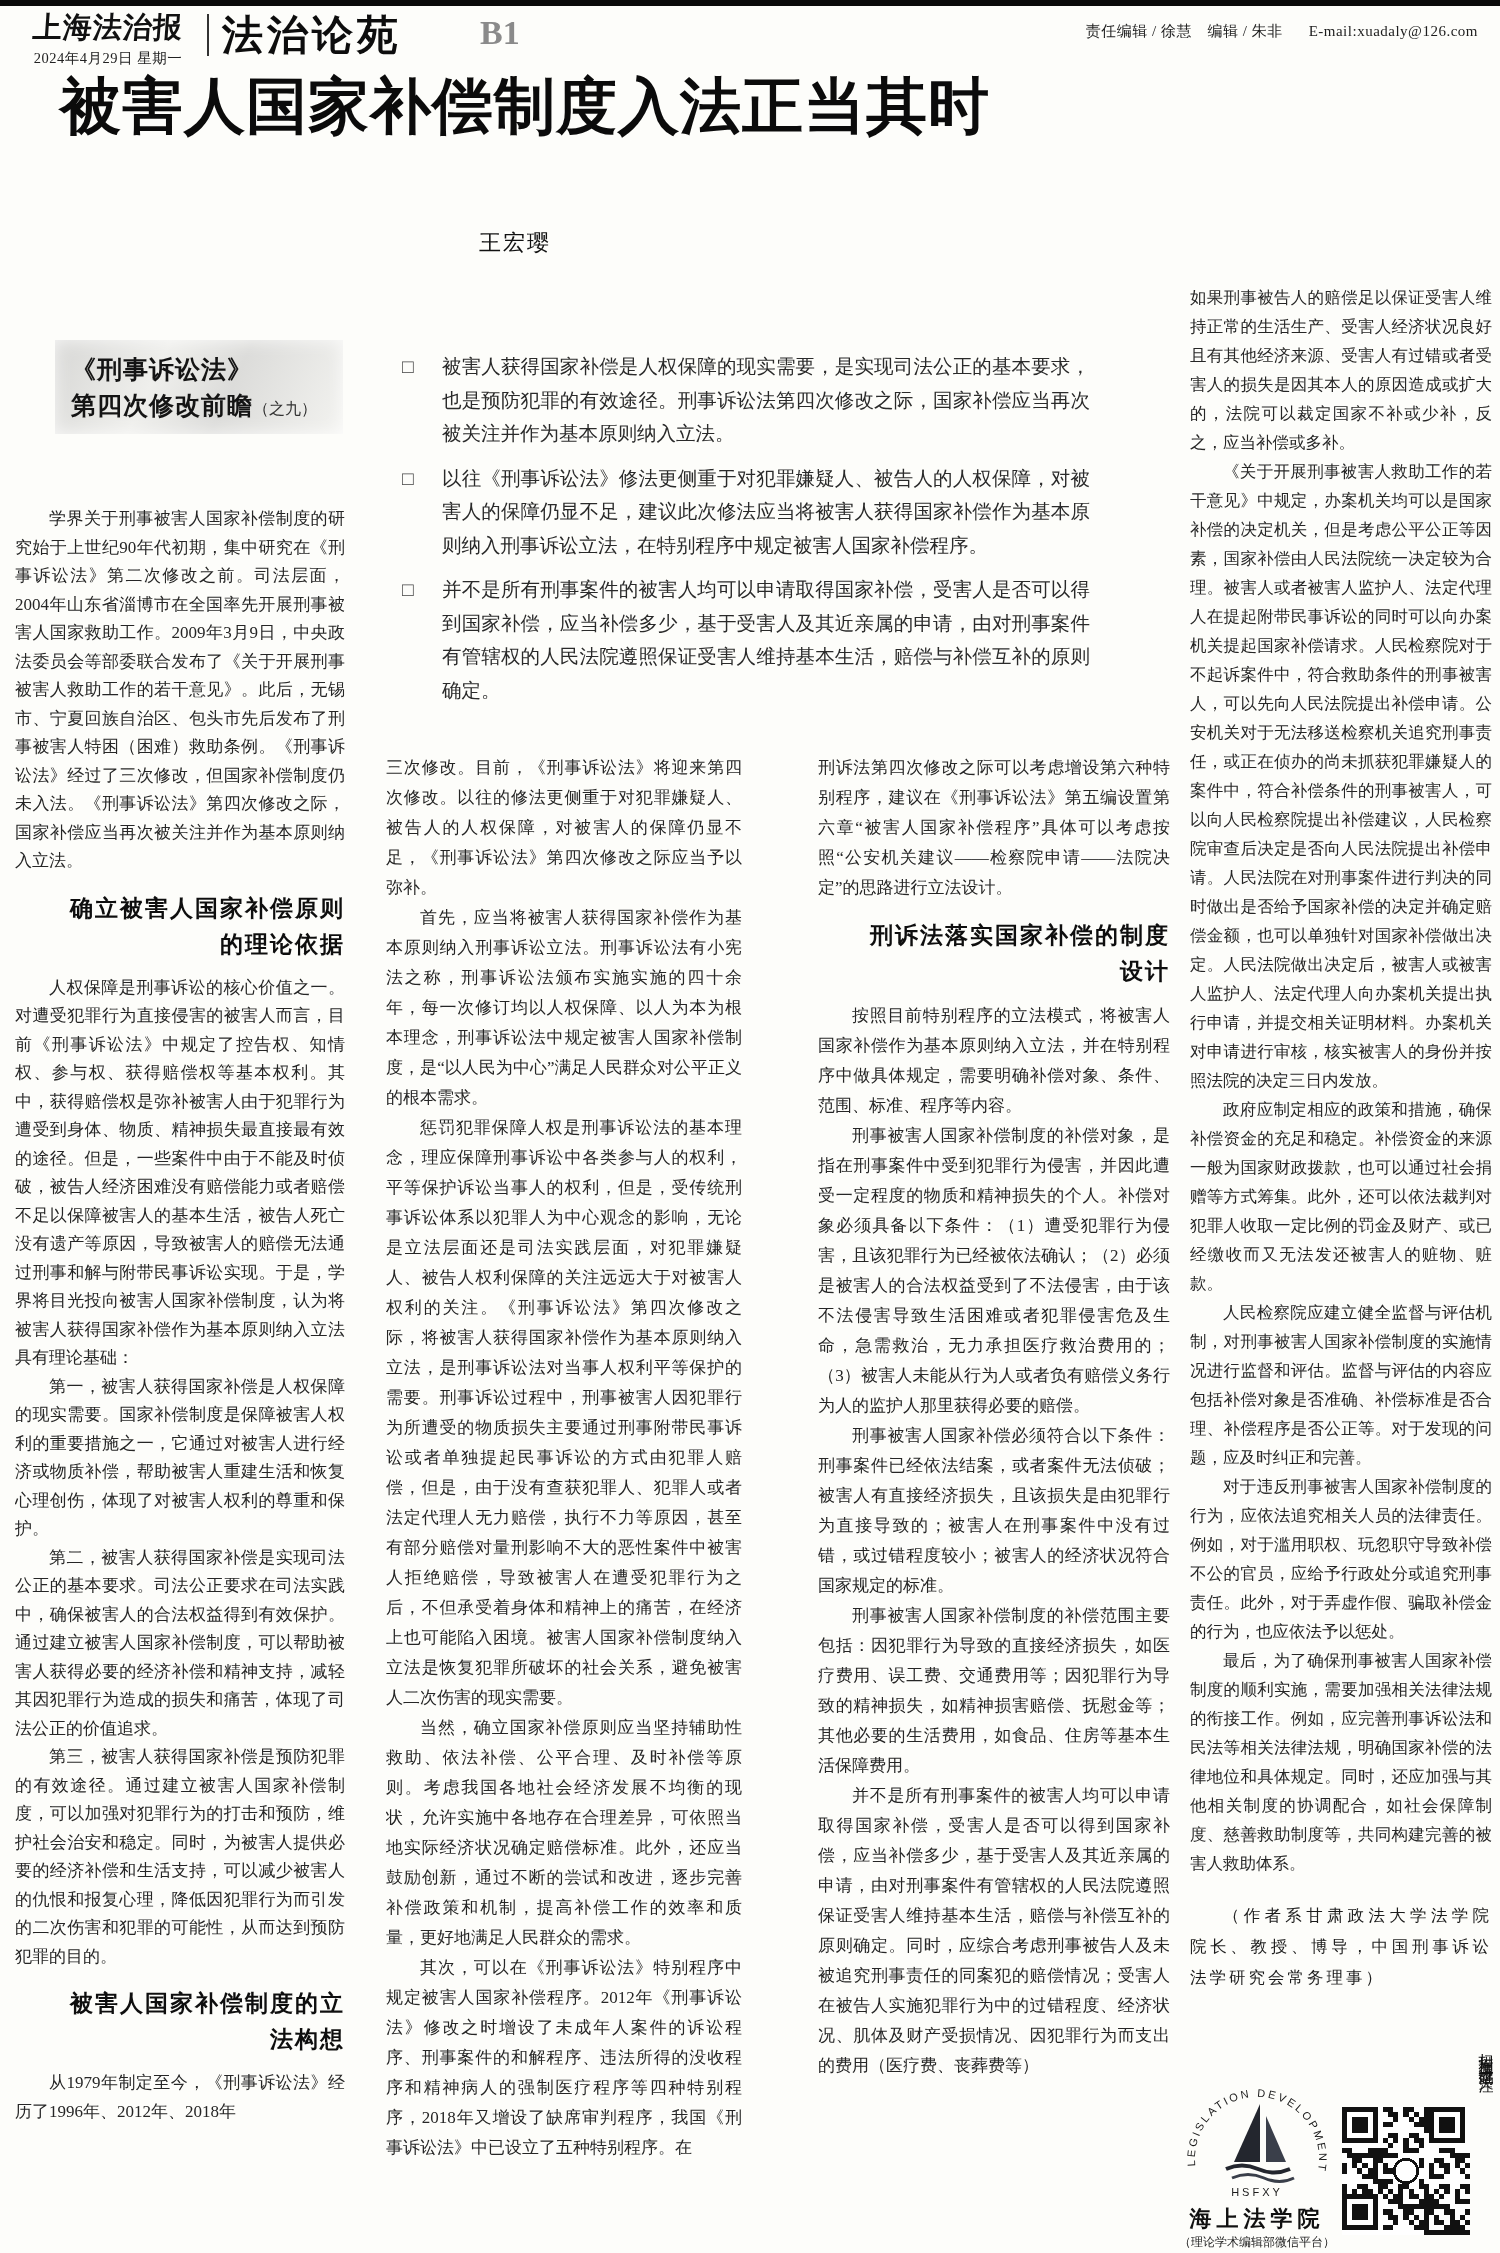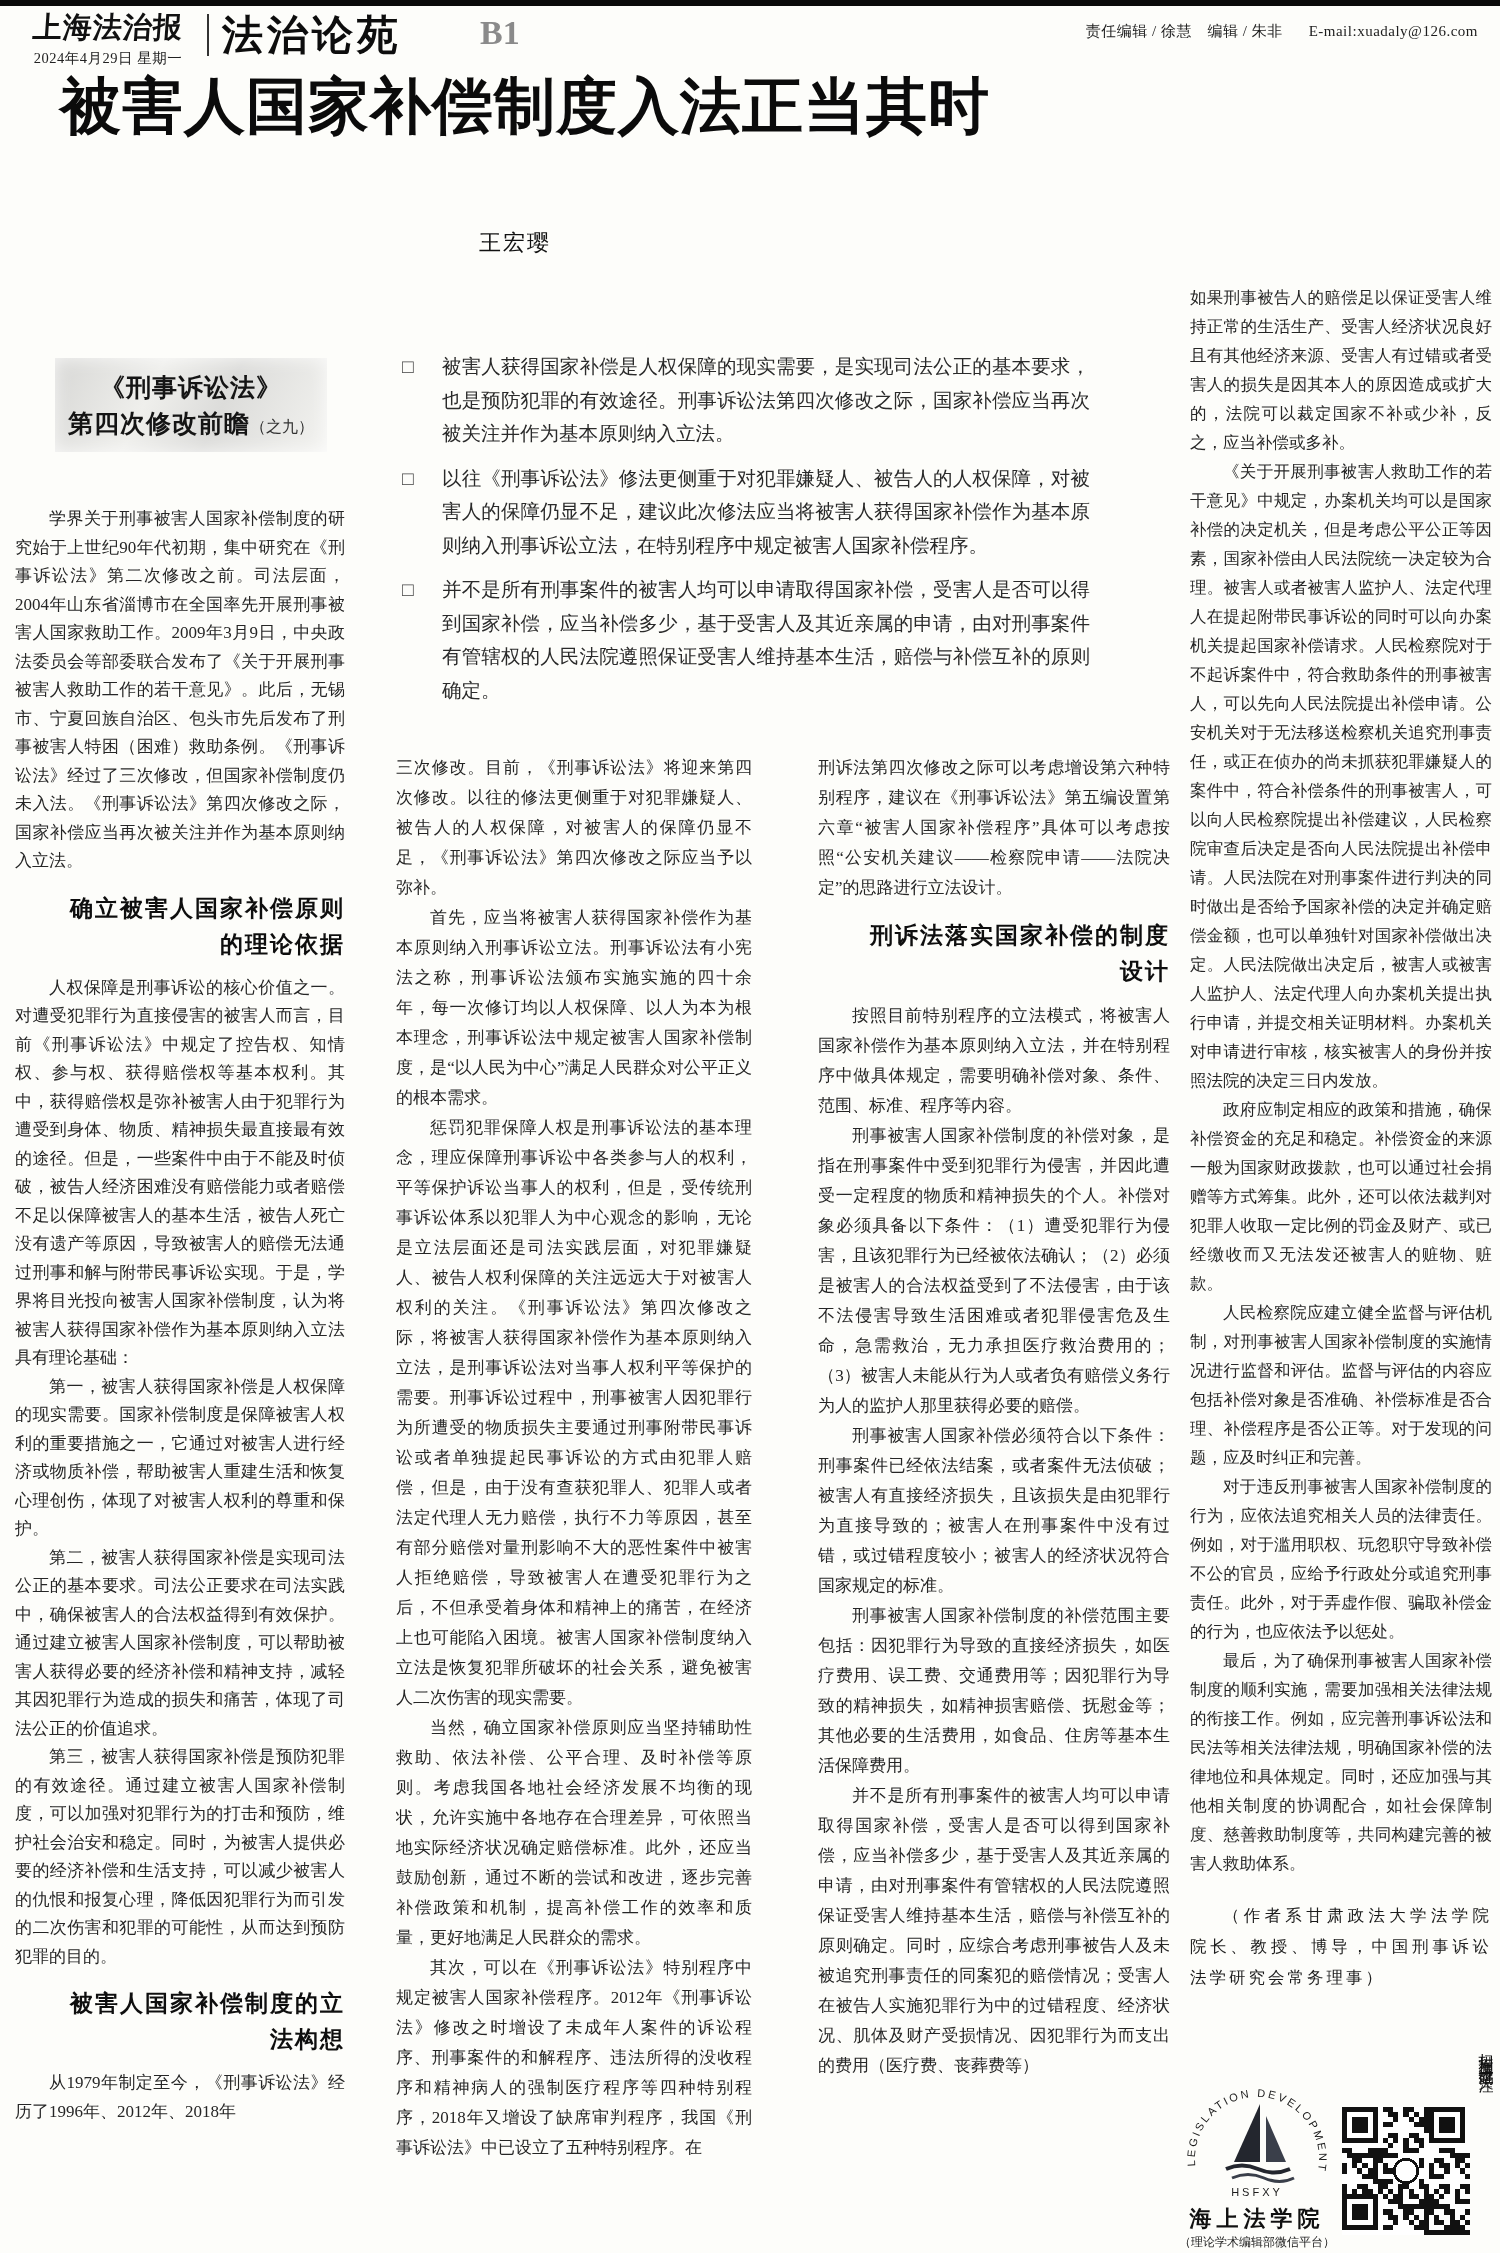--- a/index.html
+++ b/index.html
@@ -16,24 +16,24 @@
             font-weight:900;font-size:41px;letter-spacing:4px;color:#0d0d0d;}
   .page-no{position:absolute;left:448px;top:8px;font-size:34px;color:#8a8a8a;font-weight:700;margin-left:32px;}
   .editor{position:absolute;right:22px;top:16px;font-size:15px;color:#1d1d1d;letter-spacing:.5px;}
   .editor .email{margin-left:26px;}
   
   .headline{position:absolute;left:60px;top:66px;width:910px;margin:0;text-align:center;
             font-size:61px;font-weight:900;letter-spacing:1px;color:#0b0b0b;
             font-family:"Liberation Serif","DejaVu Serif",serif;white-space:nowrap;}
   .author{position:absolute;left:60px;top:228px;width:910px;text-align:center;font-size:22px;color:#111;letter-spacing:2px;font-family:Liberation Mono, monospace;}
   
-  .series-box{position:absolute;left:55px;top:358px;width:272px;height:94px;
+  .series-box{position:absolute;left:55px;top:340px;width:272px;height:94px;
       background:linear-gradient(115deg,#d7d7d5 0%,#efefec 35%,#dcdcda 60%,#f3f3f0 100%);
       box-shadow:inset 0 0 18px rgba(255,255,255,.8);
-      display:flex;flex-direction:column;justify-content:center;align-items:center;}
+      display:flex;flex-direction:column;justify-content:center;padding-left:16px;}
   .series-box .sb1{font-family:"Liberation Sans","DejaVu Sans",sans-serif;font-weight:900;font-size:25px;color:#141414;letter-spacing:1px;}
   .series-box .sb2{font-family:"Liberation Sans","DejaVu Sans",sans-serif;font-weight:900;font-size:25px;color:#141414;margin-top:3px;letter-spacing:1px;}
   .series-box .sb-suffix{font-size:16px;font-weight:400;letter-spacing:0;color:#333;margin-top:35px;}
   
   .bullets{position:absolute;left:398px;top:350px;width:692px;
            font-family:"Liberation Sans","DejaVu Sans",sans-serif;font-size:19.5px;line-height:33.5px;color:#2a2a2a;}
   .bullet-item{position:relative;padding-left:44px;margin-bottom:11px;text-align:justify;}
   .bullet-square{position:absolute;left:4px;top:0;font-size:19px;color:#444;}
   
   .col{position:absolute;overflow:hidden;text-align:justify;}
@@ -97,21 +97,21 @@
         <p class="para">第一，被害人获得国家补偿是人权保障的现实需要。国家补偿制度是保障被害人权利的重要措施之一，它通过对被害人进行经济或物质补偿，帮助被害人重建生活和恢复心理创伤，体现了对被害人权利的尊重和保护。</p>
         <p class="para">第二，被害人获得国家补偿是实现司法公正的基本要求。司法公正要求在司法实践中，确保被害人的合法权益得到有效保护。通过建立被害人国家补偿制度，可以帮助被害人获得必要的经济补偿和精神支持，减轻其因犯罪行为造成的损失和痛苦，体现了司法公正的价值追求。</p>
         <p class="para">第三，被害人获得国家补偿是预防犯罪的有效途径。通过建立被害人国家补偿制度，可以加强对犯罪行为的打击和预防，维护社会治安和稳定。同时，为被害人提供必要的经济补偿和生活支持，可以减少被害人的仇恨和报复心理，降低因犯罪行为而引发的二次伤害和犯罪的可能性，从而达到预防犯罪的目的。</p>
       </div>
     <p class="col-heading">被害人国家补偿制度的立法构想</p>
     <div>
         <p class="para">从1979年制定至今，《刑事诉讼法》经历了1996年、2012年、2018年</p>
       </div>
   </div>
 
-  <div class="col lh2" style="left:396px;top:753px;width:356px;height:1500px;">
+  <div class="col lh2" style="left:386px;top:753px;width:356px;height:1500px;">
     <div>
         <p class="para noindent">三次修改。目前，《刑事诉讼法》将迎来第四次修改。以往的修法更侧重于对犯罪嫌疑人、被告人的人权保障，对被害人的保障仍显不足，《刑事诉讼法》第四次修改之际应当予以弥补。</p>
         <p class="para">首先，应当将被害人获得国家补偿作为基本原则纳入刑事诉讼立法。刑事诉讼法有小宪法之称，刑事诉讼法颁布实施实施的四十余年，每一次修订均以人权保障、以人为本为根本理念，刑事诉讼法中规定被害人国家补偿制度，是“以人民为中心”满足人民群众对公平正义的根本需求。</p>
         <p class="para">惩罚犯罪保障人权是刑事诉讼法的基本理念，理应保障刑事诉讼中各类参与人的权利，平等保护诉讼当事人的权利，但是，受传统刑事诉讼体系以犯罪人为中心观念的影响，无论是立法层面还是司法实践层面，对犯罪嫌疑人、被告人权利保障的关注远远大于对被害人权利的关注。《刑事诉讼法》第四次修改之际，将被害人获得国家补偿作为基本原则纳入立法，是刑事诉讼法对当事人权利平等保护的需要。刑事诉讼过程中，刑事被害人因犯罪行为所遭受的物质损失主要通过刑事附带民事诉讼或者单独提起民事诉讼的方式由犯罪人赔偿，但是，由于没有查获犯罪人、犯罪人或者法定代理人无力赔偿，执行不力等原因，甚至有部分赔偿对量刑影响不大的恶性案件中被害人拒绝赔偿，导致被害人在遭受犯罪行为之后，不但承受着身体和精神上的痛苦，在经济上也可能陷入困境。被害人国家补偿制度纳入立法是恢复犯罪所破坏的社会关系，避免被害人二次伤害的现实需要。</p>
         <p class="para">当然，确立国家补偿原则应当坚持辅助性救助、依法补偿、公平合理、及时补偿等原则。考虑我国各地社会经济发展不均衡的现状，允许实施中各地存在合理差异，可依照当地实际经济状况确定赔偿标准。此外，还应当鼓励创新，通过不断的尝试和改进，逐步完善补偿政策和机制，提高补偿工作的效率和质量，更好地满足人民群众的需求。</p>
         <p class="para">其次，可以在《刑事诉讼法》特别程序中规定被害人国家补偿程序。2012年《刑事诉讼法》修改之时增设了未成年人案件的诉讼程序、刑事案件的和解程序、违法所得的没收程序和精神病人的强制医疗程序等四种特别程序，2018年又增设了缺席审判程序，我国《刑事诉讼法》中已设立了五种特别程序。在</p>
       </div>
   </div>
 
   <div class="col lh3" style="left:790px;top:753px;width:352px;height:1500px;margin-left:28px;">

